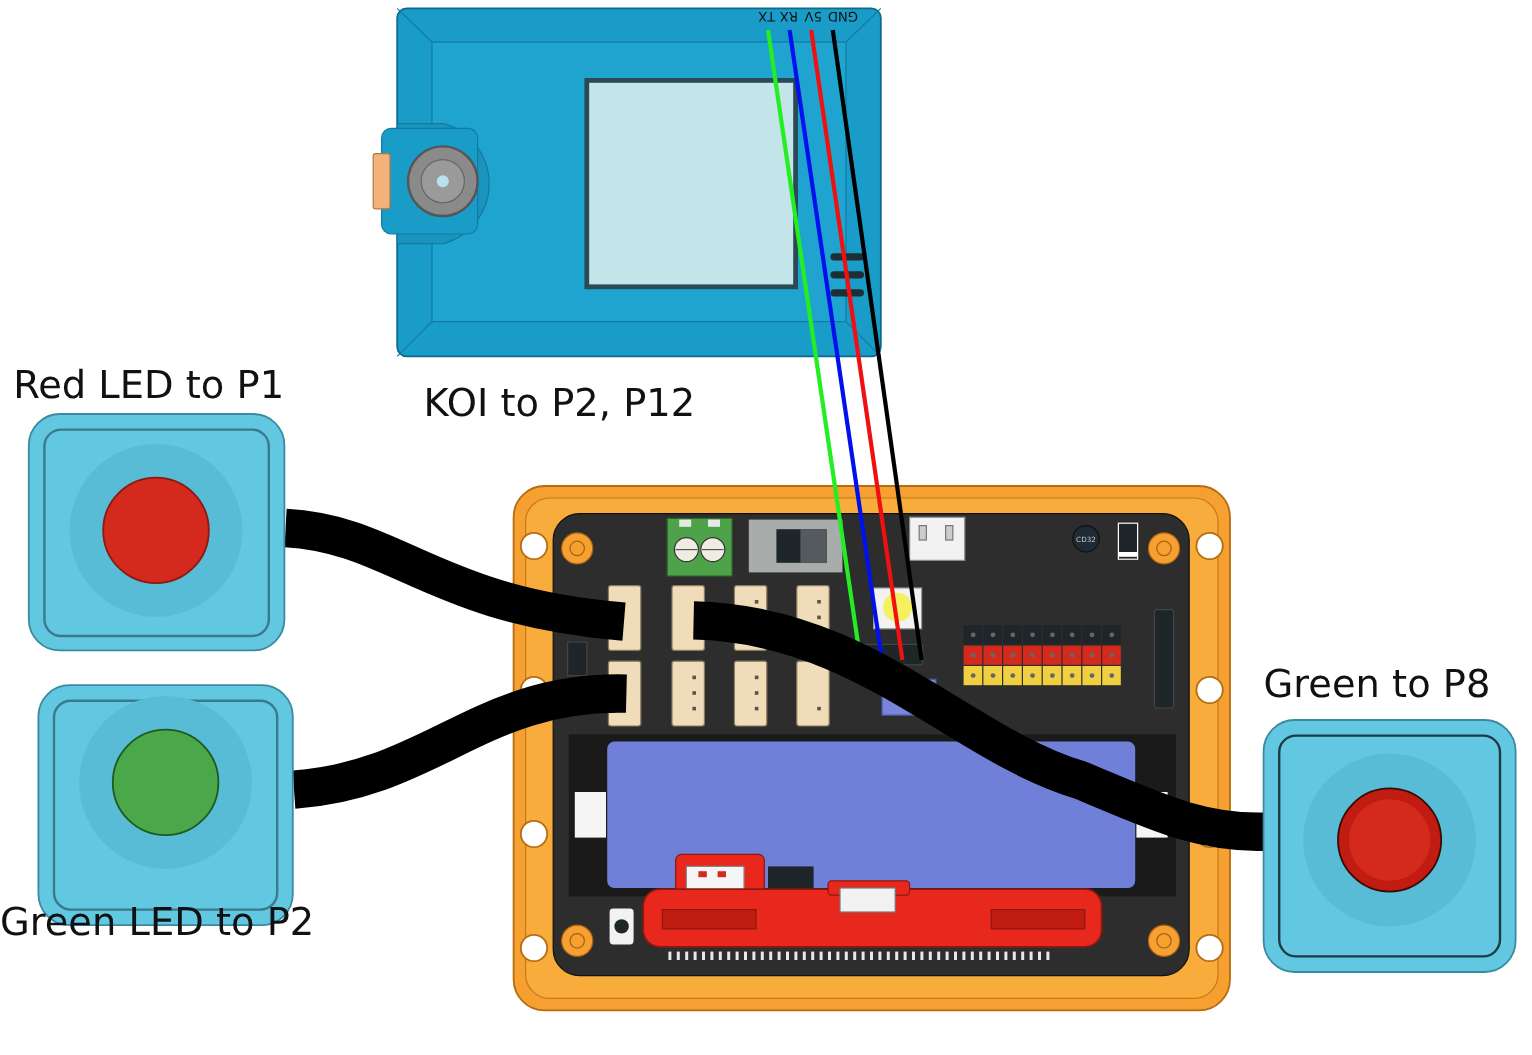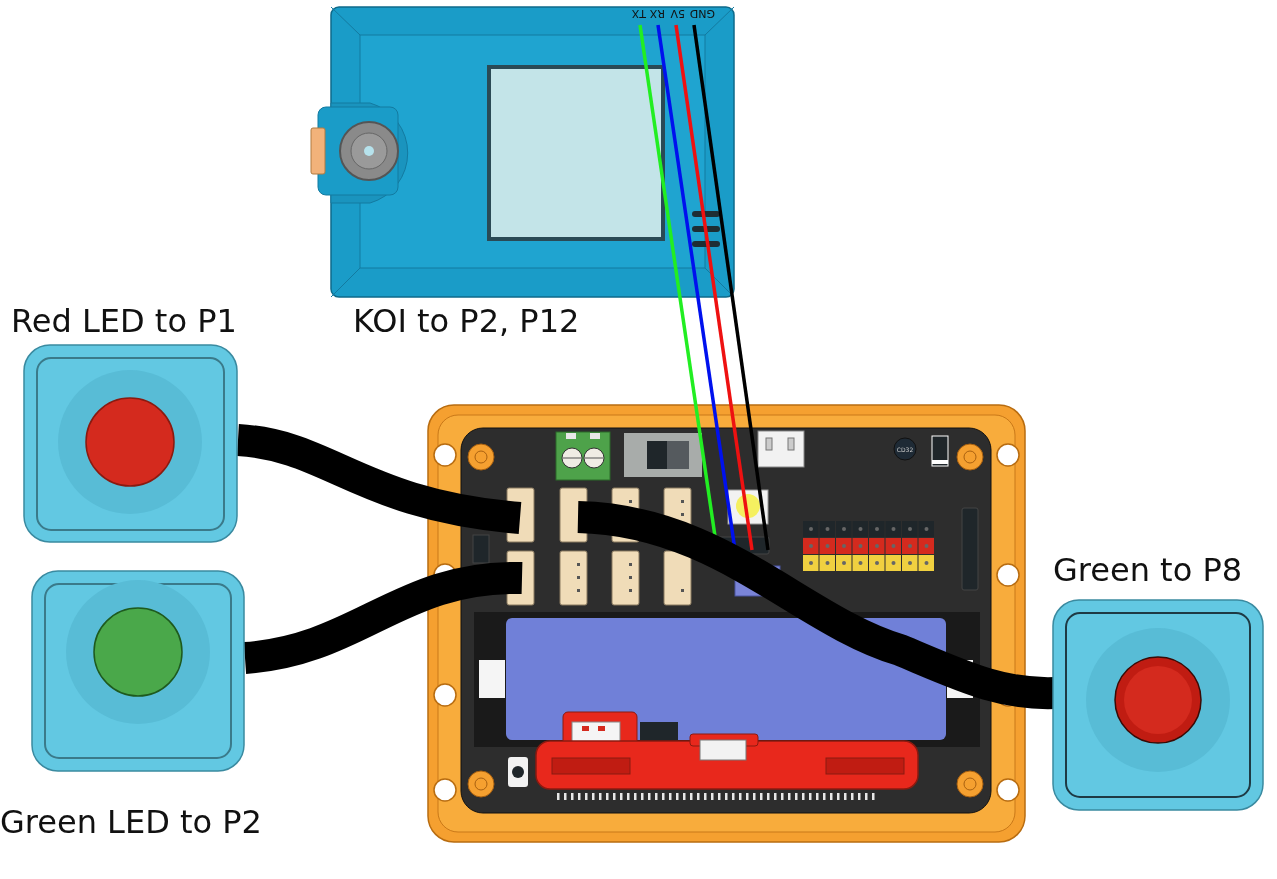--- a/index.html
+++ b/index.html
@@ -289,16 +289,16 @@
   </g>
   <g>
     <rect x="1053" y="600" width="210" height="210" rx="26" fill="#62c8e2" stroke="#3a8aa0" stroke-width="1.5"></rect>
     <rect x="1066" y="613" width="184" height="184" rx="14" fill="none" stroke="#1e3a44" stroke-width="2"></rect>
     <circle cx="1158" cy="700" r="72" fill="#58bcd6"></circle>
     <circle cx="1158" cy="700" r="43" fill="#c01c12" stroke="#3a0a05" stroke-width="1.5"></circle>
     <circle cx="1158" cy="700" r="34" fill="#d42a1e"></circle>
   </g>
 </svg>
 
-<div class="label" style="left:353px;top:305px;">KOI to P2, P12</div>
+<div class="label" style="left:353px;top:320px;">KOI to P2, P12</div>
 <div class="label" style="left:11px;top:305px;">Red LED to P1</div>
-<div class="label" style="left:0px;top:806px;">Green LED to P2</div>
+<div class="label" style="left:0px;top:752px;">Green LED to P2</div>
 <div class="label" style="left:1053px;top:554px;">Green to P8</div>
 
 </body></html>

